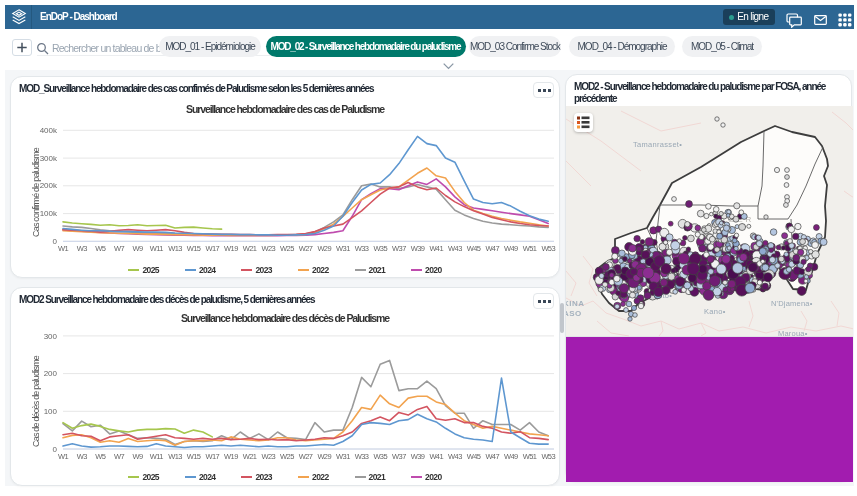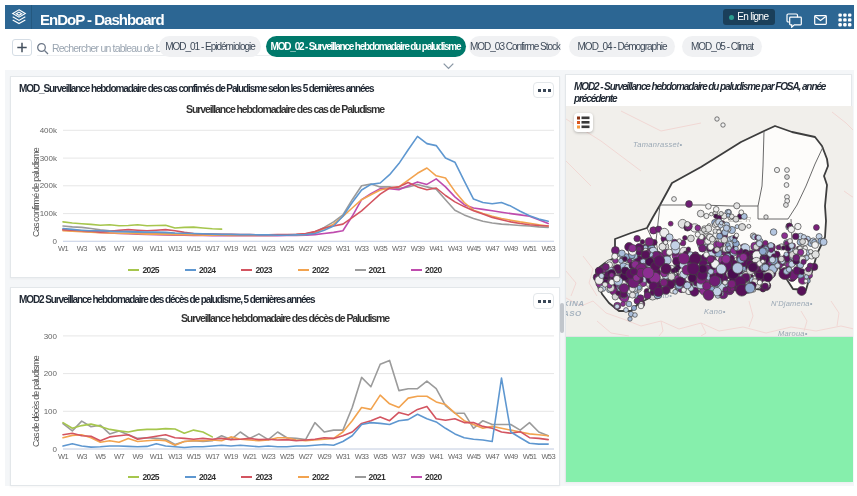--- a/index.html
+++ b/index.html
@@ -1,50 +1,50 @@
 <!DOCTYPE html>
 <html><head><meta charset="utf-8">
 <style>
 * { margin:0; padding:0; box-sizing:border-box; }
 html,body { width:857px; height:496px; background:#fff; font-family:"Liberation Sans",sans-serif; overflow:hidden; }
 #app { position:absolute; left:5px; top:5px; width:848.5px; height:481px; }
 
 #hdr { position:absolute; left:0; top:0; width:100%; height:24px; background:#2c6693; }
 #logo { position:absolute; left:0; top:0; width:27px; height:24px; border-right:1px solid #24587f; }
 #logo svg { position:absolute; left:5px; top:3px; }
-#htitle { position:absolute; left:35px; top:6px; color:#fff; font-size:15px; font-weight:bold; letter-spacing:-1px; }
+#htitle { position:absolute; left:35px; top:6px; color:#fff; font-size:10px; font-weight:bold; letter-spacing:-1px; }
 #online { position:absolute; right:79px; top:4px; height:15.5px; background:#1a3f5a; border-radius:3px; color:#fff; font-size:10px; letter-spacing:-0.6px; padding:2px 6px 0 14px; }
 #online:before { content:""; position:absolute; left:5.5px; top:5.5px; width:5px; height:5px; border-radius:50%; background:#2a9d8f; }
 .hico { position:absolute; top:4px; }
 
 #tabs { position:absolute; left:0; top:24px; width:100%; height:41px; background:#fff; box-shadow:0 1px 0 #e9ebee; }
 #plus { position:absolute; left:7px; top:10px; width:20px; height:17px; border:1px solid #d5dde5; border-radius:3px; }
 #plus svg { position:absolute; left:-1px; top:-1px; }
 #srch { position:absolute; left:47px; top:13px; color:#9aa5b1; font-size:10.5px; letter-spacing:-0.8px; width:110px; overflow:hidden; white-space:nowrap; }
 #srchline { position:absolute; left:32px; top:26px; width:258px; height:1px; background:#eceef0; }
 .chip { position:absolute; top:7px; height:21px; border-radius:11px; background:#f0f1f3; color:#3e4a59; font-size:10px; letter-spacing:-1px; line-height:21px; text-align:center; white-space:nowrap; overflow:hidden; }
 .chip.sel { background:#00796b; color:#fff; font-weight:bold; letter-spacing:-1.2px; }
 #chev { position:absolute; left:437px; top:33px; width:13px; height:8px; }
 
 #content { position:absolute; left:0; top:65px; width:100%; height:416px; background:#f4f6f8; }
-.card { position:absolute; background:#fff; border:1px solid #e3e7ea; border-radius:0; box-shadow:0 1px 2px rgba(0,0,0,0.04); }
+.card { position:absolute; background:#fff; border:1px solid #e3e7ea; border-radius:12px; box-shadow:0 1px 2px rgba(0,0,0,0.04); }
 #card1 { left:5px; top:6px; width:550px; height:202px; }
 #card2 { left:5px; top:217px; width:550px; height:199px; }
-#card3 { left:560px; top:4px; width:287px; height:408px;font-style:italic; }
+#card3 { left:560px; top:4px; width:287px; height:408px; }
 .ctitle { position:absolute; left:8px; top:6px; font-size:10px; font-weight:bold; color:#212934; line-height:11.5px; letter-spacing:-1.1px; }
 .more { position:absolute; right:5px; top:5px; width:21px; height:16px; border:1px solid #e3e7ea; border-radius:4px; }
 .more span { position:absolute; top:6px; width:2.5px; height:2.5px; background:#3a4757; }
 .chtitle { position:absolute; width:100%; text-align:center; font-size:10.5px; font-weight:bold; color:#333; letter-spacing:-1.1px; }
 .chsub { position:absolute; width:100%; text-align:center; font-size:9px; color:#666; letter-spacing:-1px; }
 .ytitle { position:absolute; font-size:9px; color:#555; letter-spacing:-0.8px; transform:rotate(-90deg); transform-origin:0 0; white-space:nowrap; }
 .legend { position:absolute; width:100%; text-align:center; font-size:8.5px; font-weight:bold; color:#333; letter-spacing:-0.6px; }
 .li { margin:0 13px; white-space:nowrap; }
 .ld { display:inline-block; width:11px; height:2.5px; vertical-align:middle; margin-right:3px; margin-top:-2px; }
 #scrollbar { position:absolute; left:555px; top:233px; width:3.5px; height:30px; background:#c1c6cc; border-radius:2px; }
-#mapbox { position:absolute; left:0px; top:31px; width:286.5px; height:376px; overflow:hidden; background:#86efac; }
+#mapbox { position:absolute; left:0px; top:31px; width:286.5px; height:376px; overflow:hidden; background:#a21caf; }
 #tiles { position:absolute; left:0; top:0; width:286.5px; height:231px; background:#f1efeb; border-bottom:1px solid #e2e3e6; }
 #layerbtn { position:absolute; left:8px; width:19px; height:19px; background:#fff; border-radius:4px; box-shadow:0 1px 3px rgba(0,0,0,0.25); }
 </style></head><body>
 <div id="app">
   <div id="hdr">
     <div id="logo">
         <svg width="18" height="18" viewBox="0 0 18 18" fill="none" stroke="#fff" stroke-width="1.1">
           <path d="M9 1.8 L15.3 5.5 L9 9.2 L2.7 5.5 Z"></path>
           <path d="M9 4.1 L11.7 5.7 L9 7.3 L6.3 5.7 Z"></path>
           <path d="M2.7 8.8 L9 12.4 L15.3 8.8"></path>

